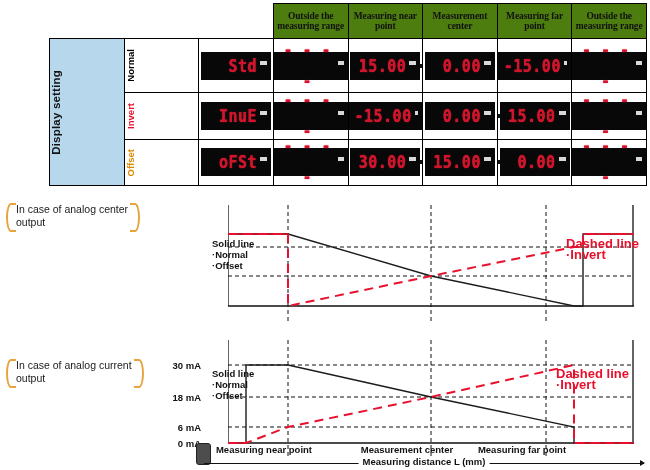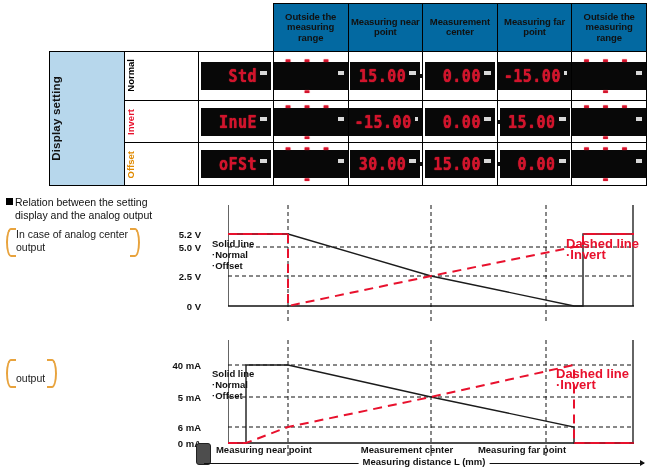--- a/index.html
+++ b/index.html
@@ -10,22 +10,22 @@
     font-family:"Liberation Sans", sans-serif;
     font-size:10px; color:#1b1b1b;
     overflow:hidden;
   }
 
   
   #top-table { position:absolute; left:49px; top:3px; width:598px; height:183px; }
   .tbl { border-collapse:collapse; table-layout:fixed; width:100%; height:100%; }
   .tbl td { border:1px solid #000; padding:0; vertical-align:middle; text-align:center; }
   .hdr {
-    background:#0369a1; font-weight:bold; font-size:9.5px;
-    line-height:10.5px; color:#111; letter-spacing:-0.1px;
+    background:#4d7c0f; font-weight:bold; font-size:9.5px;
+    line-height:10.5px; color:#111; letter-spacing:-0.1px;font-family:Liberation Serif, serif;
   }
   .corner-blank { border:0 !important; background:transparent; }
 
   
   .vcap {
     background:#b7d7ec; width:28px;
   }
   .vcap .vtxt {
     writing-mode:vertical-rl; transform:rotate(180deg);
     font-weight:bold; font-size:11.5px; letter-spacing:0.2px; color:#111;
@@ -342,44 +342,34 @@
             <span class="unit"></span>
           </div>
         </div>
       </td>
     </tr>
   </tbody>
     </table>
 </div>
 
 <div id="caption-block">
-  <div class="cap-head">
-    <span class="sq"></span><span>Relation between the setting</span><br>
-    <span style="padding-left:9px">display and the analog output</span>
-  </div>
   <div class="paren-box">
     <span>In case of analog center</span><br>
     <span>output</span>
   </div>
 </div>
 
 <div id="caption-current">
   <div class="paren-box">
-    <br>
+    <span>In case of analog current</span><br>
     <span>output</span>
   </div>
 </div>
 
 <div class="chart" id="chart-voltage">
-  <div class="ylabels">
-    <div class="ylab" style="top:29px">5.2 V</div>
-    <div class="ylab" style="top:42px">5.0 V</div>
-    <div class="ylab" style="top:71px">2.5 V</div>
-    <div class="ylab" style="top:101px">0 V</div>
-  </div>
 
   <div class="plotbox">
     <svg width="406" height="118" viewBox="0 0 406 118">
 
       <line x1="0" y1="42" x2="406" y2="42" stroke="#111" stroke-width="1" stroke-dasharray="4,3"></line>
       <line x1="0" y1="71" x2="406" y2="71" stroke="#111" stroke-width="1" stroke-dasharray="4,3"></line>
 
       <line x1="60" y1="0" x2="60" y2="118" stroke="#111" stroke-width="1" stroke-dasharray="4,3"></line>
       <line x1="203" y1="0" x2="203" y2="118" stroke="#111" stroke-width="1" stroke-dasharray="4,3"></line>
       <line x1="318" y1="0" x2="318" y2="118" stroke="#111" stroke-width="1" stroke-dasharray="4,3"></line>
@@ -404,22 +394,22 @@
     </div>
     <div class="legend-dashed" style="left:362px; top:33px">
       <span>Dashed line</span><br>
       <span>·Invert</span>
     </div>
   </div>
 </div>
 
 <div class="chart" id="chart-current">
   <div class="ylabels">
-    <div class="ylab" style="top:25px">40 mA</div>
-    <div class="ylab" style="top:57px">5 mA</div>
+    <div class="ylab" style="top:25px">30 mA</div>
+    <div class="ylab" style="top:57px">18 mA</div>
     <div class="ylab" style="top:87px">6 mA</div>
     <div class="ylab" style="top:103px">0 mA</div>
   </div>
 
   <div class="plotbox">
     <svg width="406" height="118" viewBox="0 0 406 118">
 
       <line x1="0" y1="25" x2="406" y2="25" stroke="#111" stroke-width="1" stroke-dasharray="4,3"></line>
       <line x1="0" y1="57" x2="406" y2="57" stroke="#111" stroke-width="1" stroke-dasharray="4,3"></line>
       <line x1="0" y1="87" x2="406" y2="87" stroke="#111" stroke-width="1" stroke-dasharray="4,3"></line>

